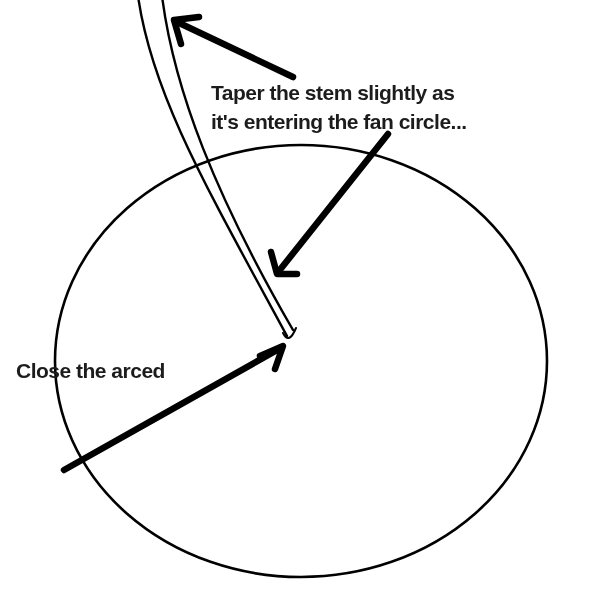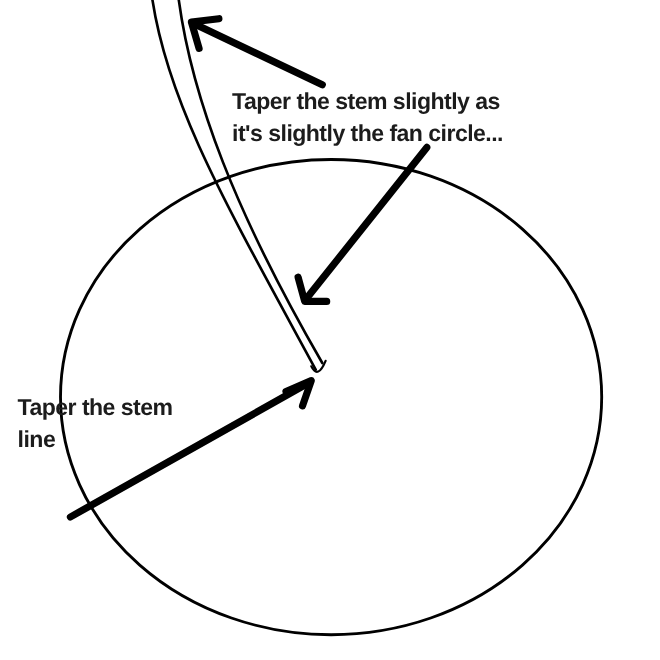--- a/index.html
+++ b/index.html
@@ -82,21 +82,20 @@
     </g>
 
     <g>
       <path class="marker" d="M 64,470 L 279,349"></path>
       <path class="marker" d="M 260,356 L 283,346 L 275,369"></path>
     </g>
   </svg>
 
   <div class="note note-taper">
     <div>Taper the stem slightly as</div>
-    <div>it's slightly the fan circle...</div>
+    <div>it's entering the fan circle...</div>
   </div>
 
   <div class="note note-close">
-    <div>Taper the stem</div>
-    <div>line</div>
+    <div>Close the arced</div>
   </div>
 
 </div>
 
 </body></html>

